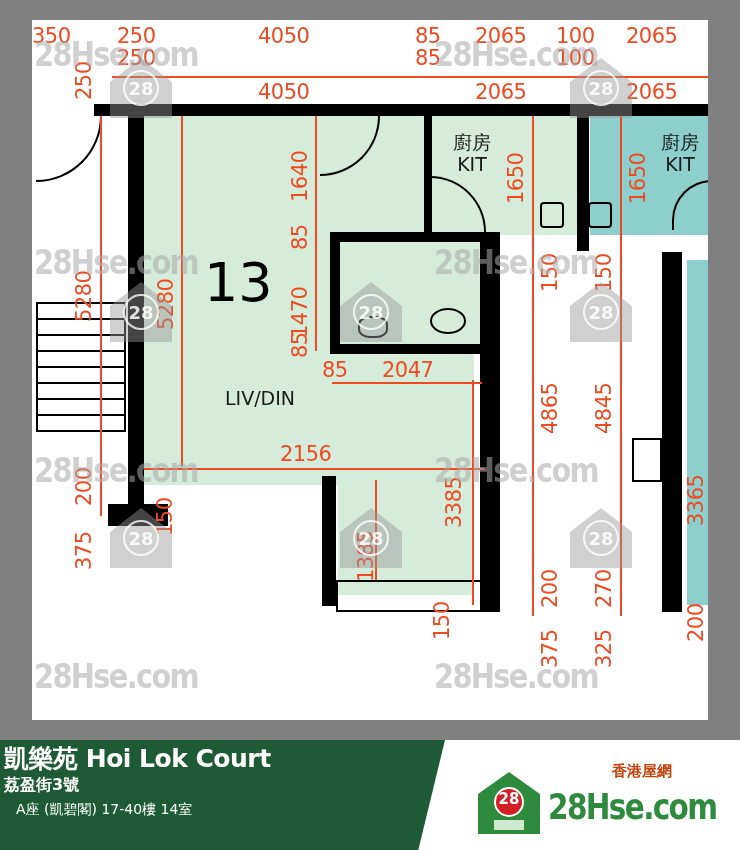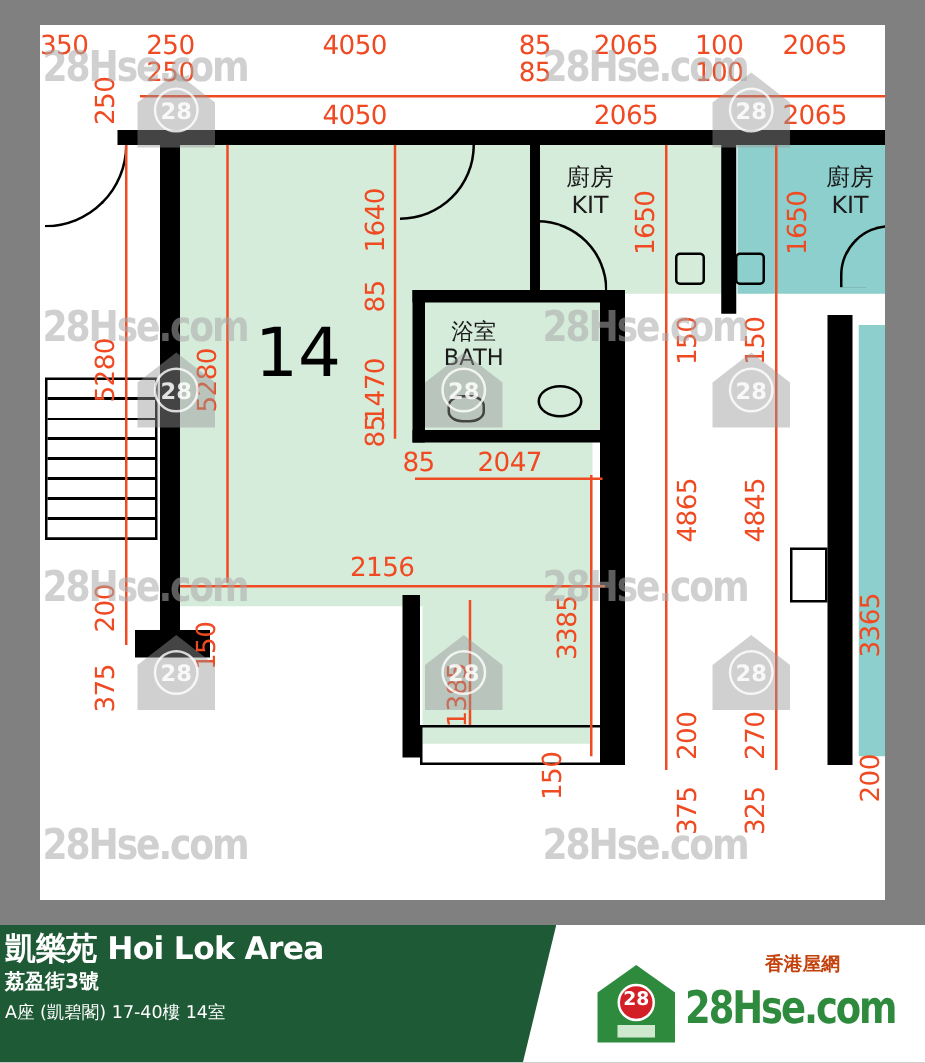--- a/index.html
+++ b/index.html
@@ -111,31 +111,28 @@
   <span class="dim v" style="left:400px;top:620px;">150</span>
 
   <span class="dim v" style="left:508px;top:588px;">200</span>
   <span class="dim v" style="left:562px;top:588px;">270</span>
   <span class="dim v" style="left:508px;top:648px;">375</span>
   <span class="dim v" style="left:562px;top:648px;">325</span>
 
   <span class="dim v" style="left:654px;top:506px;">3365</span>
   <span class="dim v" style="left:654px;top:622px;">200</span>
 
-  <span class="label" style="left:172px;top:232px;font-size:54px;color:#000;">14</span>
+  <span class="label" style="left:172px;top:232px;font-size:54px;color:#000;">13</span>
 
   <div class="label" style="left:168px;top:368px;width:120px;font-size:19px;">
+    <div>LIV/DIN</div>
   </div>
   <div class="label" style="left:410px;top:112px;width:60px;font-size:19px;">
     <div>廚房</div>
     <div>KIT</div>
-  </div>
-  <div class="label" style="left:312px;top:236px;width:70px;font-size:18px;">
-    <div>浴室</div>
-    <div>BATH</div>
   </div>
   <div class="label" style="left:618px;top:112px;width:60px;font-size:19px;">
     <div>廚房</div>
     <div>KIT</div>
   </div>
 
   <span class="wm-text" style="left:2px;top:14px;">28Hse.com</span>
   <span class="wm-text" style="left:402px;top:14px;">28Hse.com</span>
   <span class="wm-text" style="left:2px;top:222px;">28Hse.com</span>
   <span class="wm-text" style="left:402px;top:222px;">28Hse.com</span>
@@ -181,23 +178,23 @@
     </svg>
   <svg class="wm-logo" style="left:536px;top:486px;" viewBox="0 0 66 64">
       <path d="M33 2 L64 26 L64 62 L2 62 L2 26 Z" fill="rgba(150,150,150,0.45)"></path>
       <circle cx="33" cy="32" r="17" fill="none" stroke="rgba(255,255,255,0.8)" stroke-width="2"></circle>
       <text x="33" y="39" text-anchor="middle" font-size="18" font-weight="bold" fill="rgba(255,255,255,0.85)" font-family="DejaVu Sans, sans-serif">28</text>
     </svg>
 </div>
 
 <div id="banner">
   <div id="banner-green">
-    <div class="b-line" style="top:2px;font-size:25px;font-weight:bold;letter-spacing:-0.5px;">凱樂苑 Hoi Lok Area</div>
+    <div class="b-line" style="top:2px;font-size:25px;font-weight:bold;letter-spacing:-0.5px;">凱樂苑 Hoi Lok Court</div>
     <div class="b-line" style="top:35px;font-size:16px;font-weight:bold;">荔盈街3號</div>
-    <div class="b-line" style="top:61px;font-size:14px;">A座 (凱碧閣) 17-40樓 14室</div>
+    <div class="b-line" style="top:61px;font-size:14px;margin-left:12px;">A座 (凱碧閣) 17-40樓 14室</div>
   </div>
 
   <div style="position:absolute;left:476px;top:20px;width:230px;height:80px;">
     <span style="position:absolute;left:136px;top:2px;font-size:15px;color:#c2410c;font-weight:bold;">香港屋網</span>
     <svg style="position:absolute;left:0;top:10px;" width="66" height="66" viewBox="0 0 66 66">
       <path d="M33 2 L64 24 L64 64 L2 64 L2 24 Z" fill="#2e8b3e"></path>
       <rect x="18" y="50" width="30" height="10" fill="#cfe9cf"></rect>
       <circle cx="33" cy="32" r="14" fill="#d32027" stroke="#fff" stroke-width="2"></circle>
     </svg>
     <span style="position:absolute;left:22px;top:30px;width:22px;text-align:center;font-size:15px;font-weight:bold;color:#fff;">28</span>

